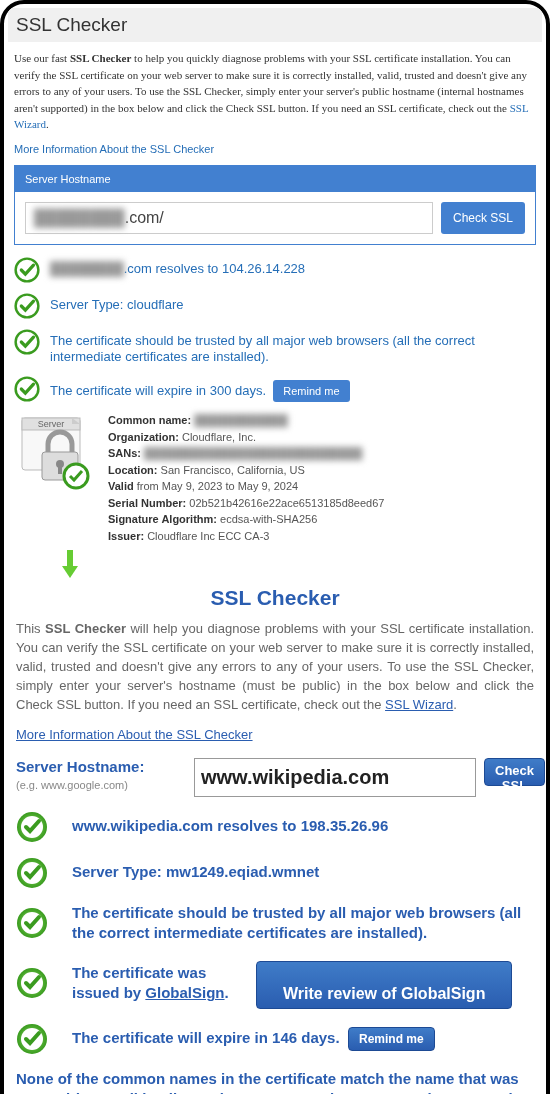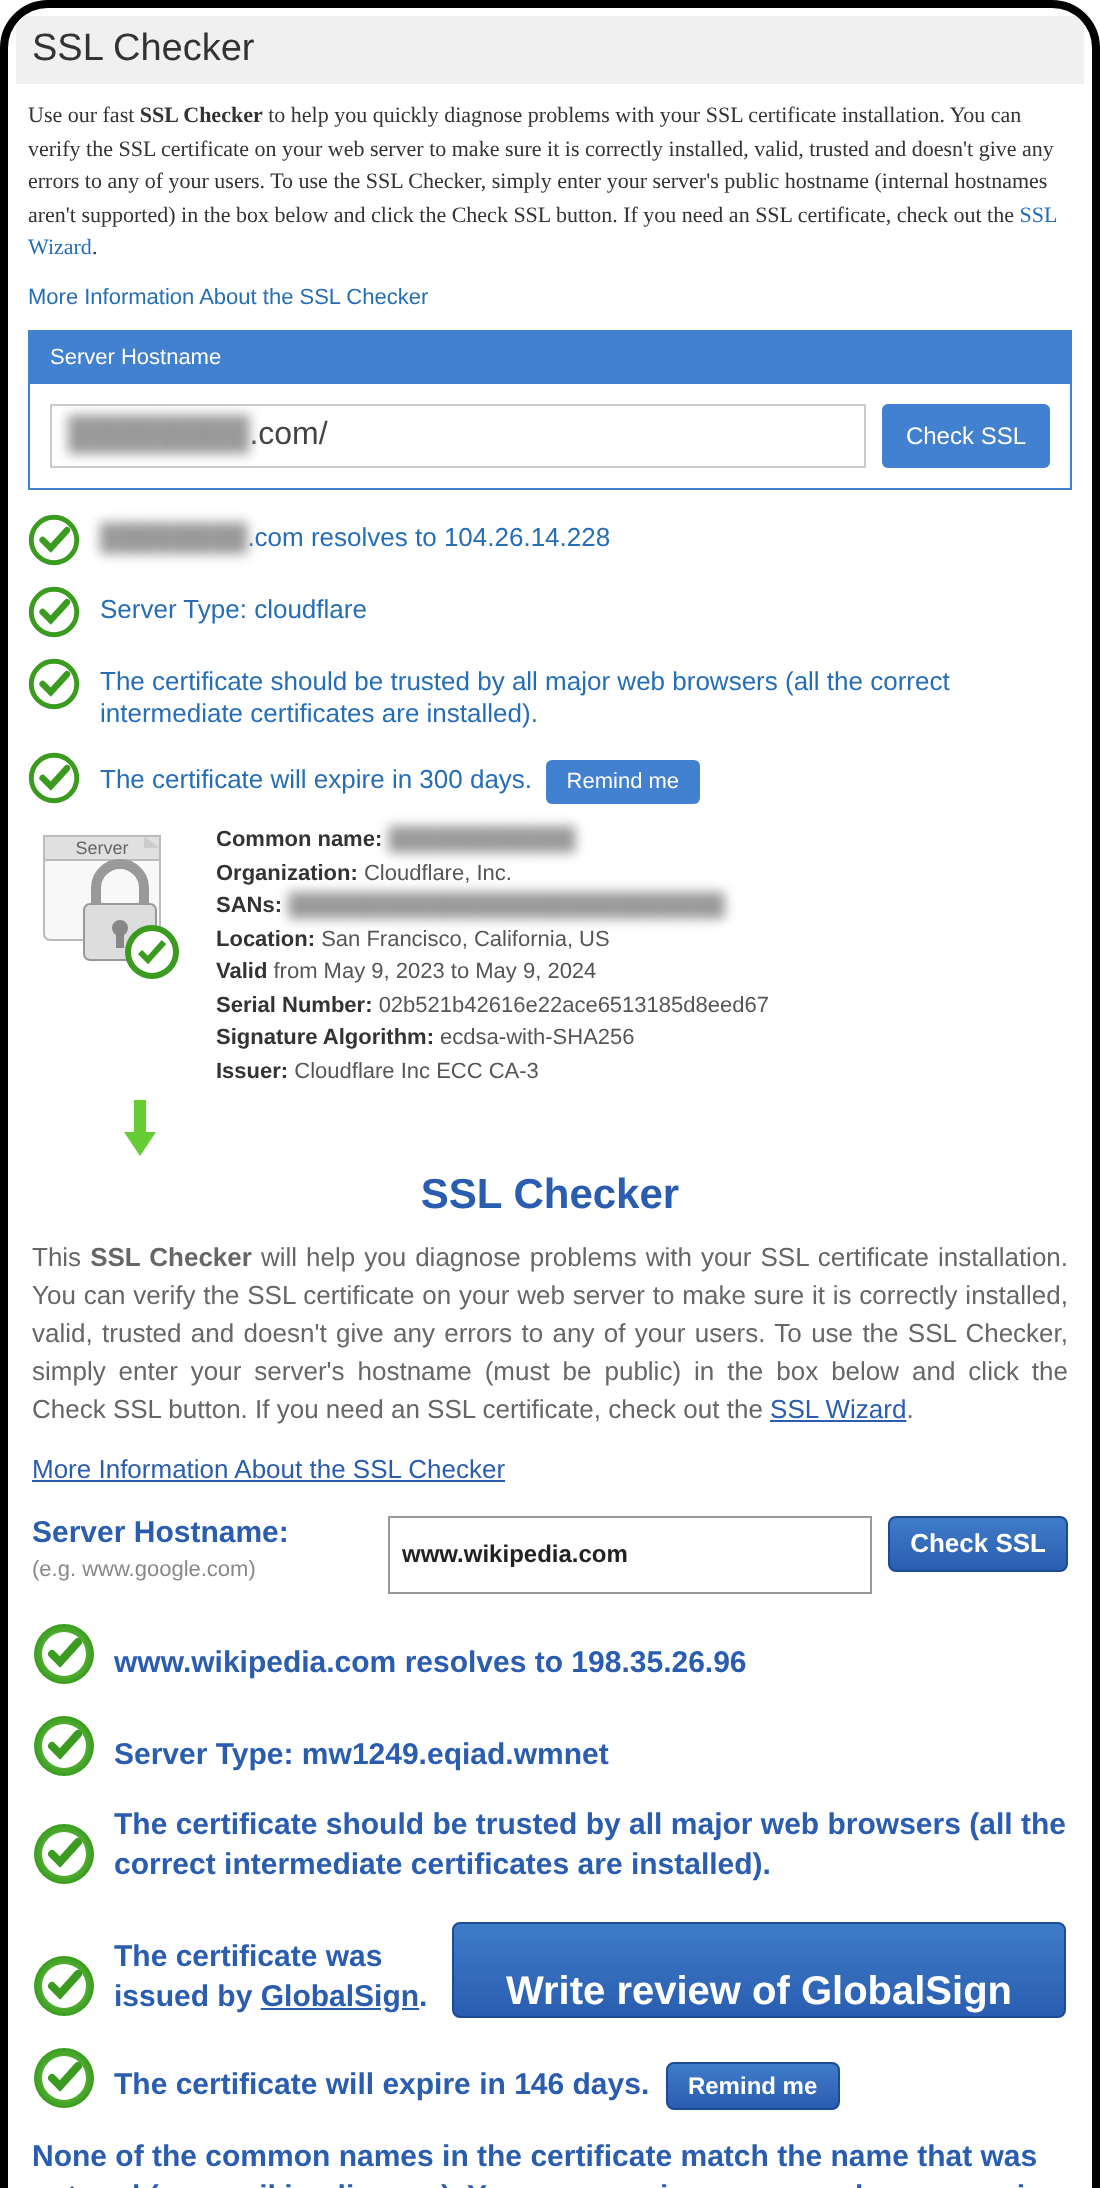--- a/index.html
+++ b/index.html
@@ -27,26 +27,26 @@
 .detail-list { font-size: 11px; color: #555; line-height: 1.5; }
 .detail-list b { color: #333; }
 .arrow-down { display: block; margin: 4px 0 4px 46px; }
 .section2 { padding: 0 2px; }
 h2 { text-align: center; color: #2a5db0; font-size: 21px; font-weight: bold; margin: 6px 0 10px; }
 .intro2 { font-size: 13px; color: #666; line-height: 1.45; text-align: justify; }
 .more2 { color: #2a5db0; font-size: 13px; text-decoration: underline; display: inline-block; margin: 12px 0; }
 .form-row2 { display: flex; align-items: flex-start; gap: 8px; margin-top: 4px; }
 .form-label2 { color: #2a5db0; font-weight: bold; font-size: 15px; width: 170px; }
 .hint2 { color: #888; font-size: 11px; margin-top: 4px; }
-.input2 { flex: 1; border: 1px solid #999; padding: 4px 6px; font-size: 12px; font-weight: bold; color: #222; height: 39px; }
+.input2 { flex: 1; border: 1px solid #999; padding: 4px 6px; font-size: 20px; font-weight: bold; color: #222; height: 39px; }
 .btn2 { background: linear-gradient(#3f7cc8, #2a5db0); color: #fff; border: 1px solid #1d4a94; border-radius: 4px; padding: 4px 10px; font-size: 13px; font-weight: bold; cursor: pointer; height: 28px; }
-.btn2-lg { padding: 23px 26px; font-size: 20px; }
+.btn2-lg { padding: 23px 26px; font-size: 16px; }
 .btn2-sm { padding: 3px 10px; font-size: 12px; height: 24px; }
 .results2 { margin-top: 14px; }
-.row2 { display: flex; align-items: flex-end; gap: 9px; margin-bottom: 14px; }
+.row2 { display: flex; align-items: center; gap: 24px; margin-bottom: 14px; }
 .check2 { width: 32px; height: 32px; flex-shrink: 0; }
 .text2 { color: #2a5db0; font-weight: bold; font-size: 15px; line-height: 1.35; flex: 1; }
 .text2 .u { text-decoration: underline; }
 </style>
 </head>
 <body>
 
 <div class="frame">
 
   <div class="header">

